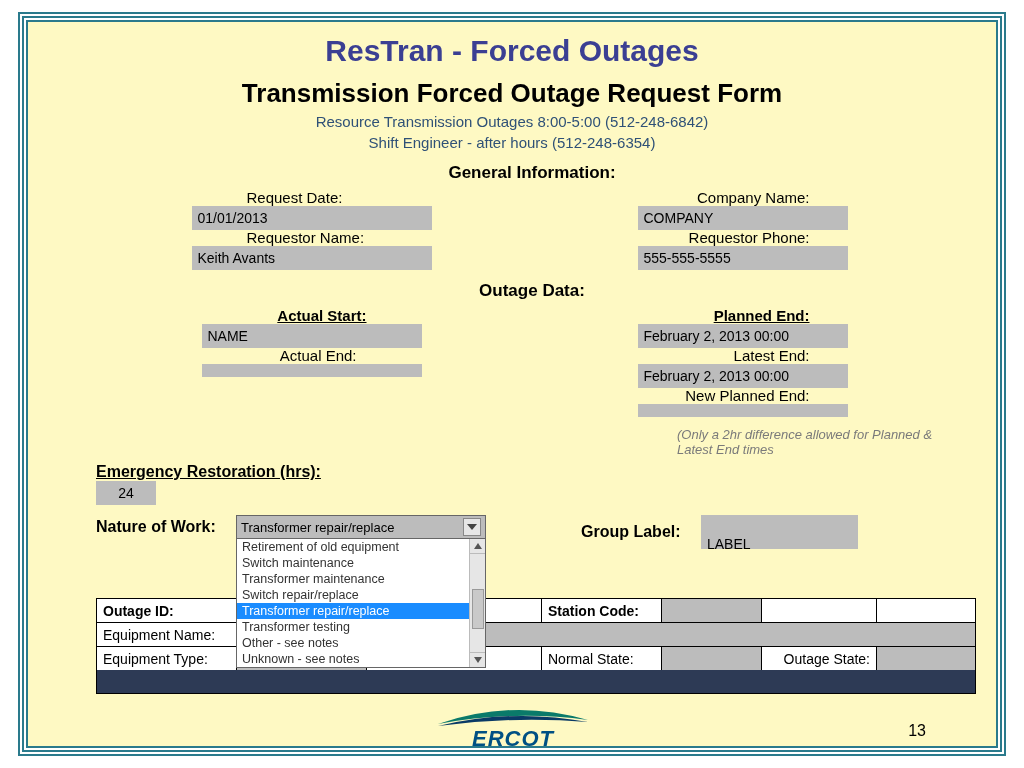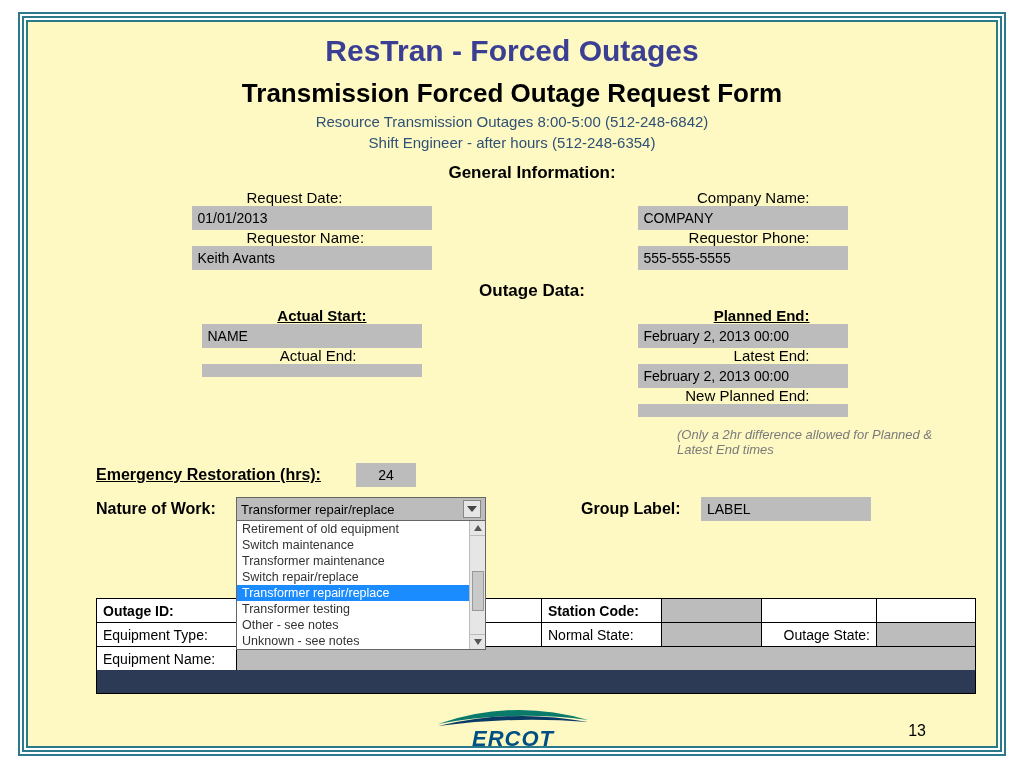--- a/index.html
+++ b/index.html
@@ -23,21 +23,21 @@
   .col { flex:1; }
   .row { display:flex; align-items:center; height:30px; margin-bottom:10px;flex-direction:column; }
   .lbl { font-size:15px; color:#000; width:130px; }
   .lbl.right { text-align:right; width:150px; padding-right:8px;}
   .lbl.bold-u { font-weight:bold; text-decoration:underline; }
   .field {
     background:#bcbcbc; height:24px; line-height:24px; font-size:14px;
     color:#000; padding:0 6px; min-width:200px;
   }
   .note { color:#7a7a7a; font-style:italic; font-size:13px; margin-left:150px; }
-  .emerg-row { display:flex; align-items:center; margin:6px 0 10px 40px; }
+  .emerg-row { display:flex; margin:6px 0 10px 40px;flex-direction:column; }
   .emerg-lbl { font-weight:bold; text-decoration:underline; font-size:16px; width:260px; }
   .emerg-val { background:#bcbcbc; width:60px; height:24px; text-align:center; line-height:24px; font-size:14px;}
   .nature-row { display:flex; align-items:flex-start; margin:6px 0 6px 40px; position:relative; z-index:5;}
   .nature-lbl { font-weight:bold; font-size:16px; width:140px; padding-top:3px;}
   .dd-wrap { position:relative; width:250px; }
   .dd-head {
     border:1px solid #666; background:#bcbcbc; height:24px; display:flex; align-items:center;
     padding:0 4px; font-size:13px;
   }
   .dd-head .txt { flex:1; }
@@ -57,21 +57,21 @@
     background:#e6e6e6; border-left:1px solid #bbb;
   }
   .dd-scroll .arrow {
     height:15px; border-bottom:1px solid #bbb; display:flex; align-items:center; justify-content:center;
   }
   .dd-scroll .arrow.bot { border-bottom:none; border-top:1px solid #bbb; position:absolute; bottom:0; left:0; right:0;}
   .dd-scroll svg { width:8px; height:6px; fill:#555;}
   .dd-thumb { position:absolute; left:2px; top:50px; width:12px; height:40px; background:#c9c9c9; border:1px solid #999;}
   .group-side { display:flex; align-items:center; margin-left:95px; }
   .group-lbl { font-weight:bold; font-size:16px; width:120px; }
-  .group-val { background:#bcbcbc; width:170px; height:24px; line-height:24px; padding:0 6px; font-size:14px;}
+  .group-val { background:#bcbcbc; width:157px; height:24px; line-height:24px; padding:17px 6px; font-size:14px;}
   
   .eq-tbl { position:absolute; left:68px; width:880px; border:1px solid #000; top:576px; z-index:1; background:#fff;}
   .eq-row { display:flex; height:24px; border-bottom:1px solid #000; font-size:14px; }
   .eq-row:last-child { border-bottom:none; }
   .cell { border-right:1px solid #000; padding:2px 6px; display:flex; align-items:center;}
   .cell:last-child { border-right:none; }
   .c1 { width:140px; font-weight:bold;} .c1.n { font-weight:normal;}
   .c2 { width:130px; }
   .c3 { width:175px; } 
   .c4 { width:120px; font-weight:bold;} .c4.n{font-weight:normal;}
@@ -199,32 +199,32 @@
     <div class="eq-row">
       <div class="cell c1">Outage ID:</div>
       <div class="cell c2 gray-cell"></div>
       <div class="cell c3"></div>
       <div class="cell c4">Station Code:</div>
       <div class="cell c5 gray-cell"></div>
       <div class="cell c6"></div>
       <div class="cell c7"></div>
     </div>
     <div class="eq-row">
+      <div class="cell c1 n">Equipment Name:</div>
+      <div class="cell gray-cell" style="flex:1"></div>
+    </div>
+    <div class="eq-row">
       <div class="cell c1 n">Equipment Type:</div>
       <div class="cell c2 gray-cell"></div>
       <div class="cell c3"></div>
       <div class="cell c4 n">Normal State:</div>
       <div class="cell c5 gray-cell"></div>
       <div class="cell c6" style="justify-content:flex-end">Outage State:</div>
       <div class="cell c7 gray-cell"></div>
     </div>
-    <div class="eq-row">
-      <div class="cell c1 n">Equipment Name:</div>
-      <div class="cell gray-cell" style="flex:1"></div>
-    </div>
   </div>
   <div class="navy-band"></div>
 
   <div class="logo">
     <svg class="swoosh" viewBox="0 0 160 24">
       <path d="M5 18 Q80 -8 155 14 Q80 4 5 18 Z" fill="#0a7a6a"></path>
       <path d="M5 20 Q80 2 155 16 Q80 10 5 20 Z" fill="#0a3a66"></path>
     </svg>
     <div class="name">ERCOT</div>
   </div>

